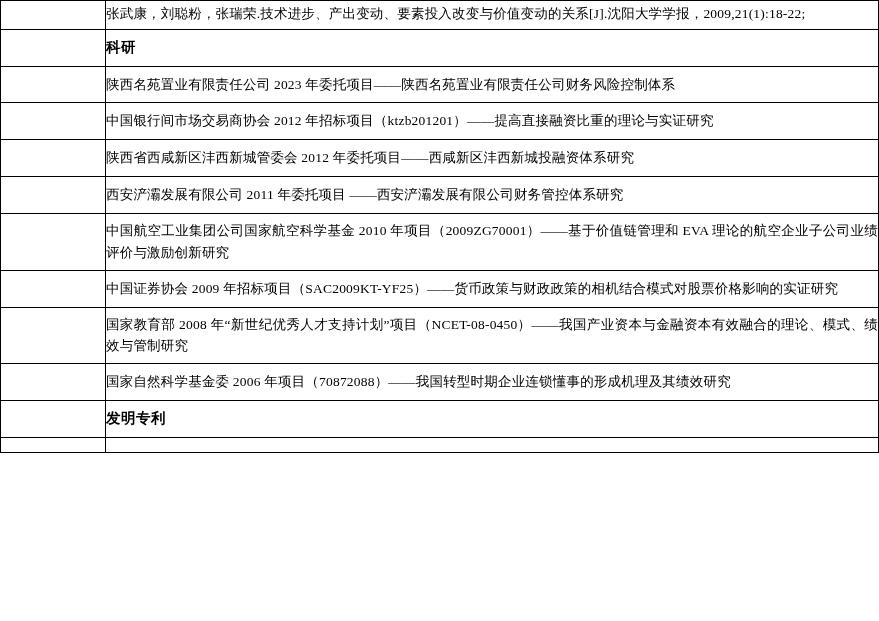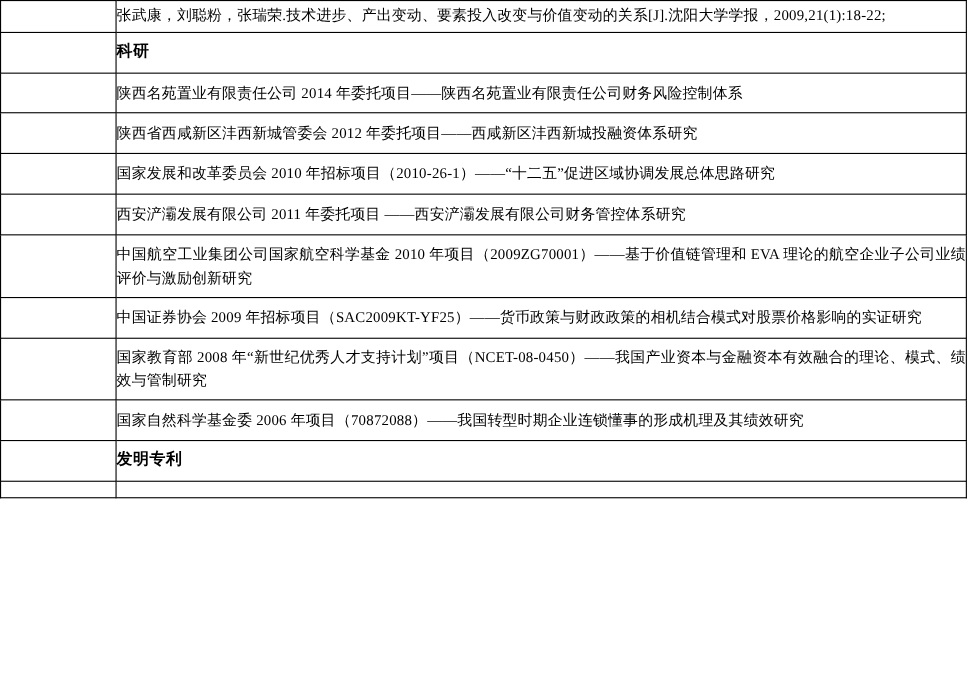--- a/index.html
+++ b/index.html
@@ -88,39 +88,39 @@
       <tr class="row-heading">
         <td class="col-left"></td>
         <td class="col-right">
           <div class="heading-text">科研</div>
         </td>
       </tr>
 
       <tr class="row-item">
         <td class="col-left"></td>
         <td class="col-right">
-          <div class="cell-text">陕西名苑置业有限责任公司 2014 年委托项目——陕西名苑置业有限责任公司财务风险控制体系</div>
+          <div class="cell-text">陕西名苑置业有限责任公司 2023 年委托项目——陕西名苑置业有限责任公司财务风险控制体系</div>
         </td>
       </tr>
 
+      <tr class="row-item">
+        <td class="col-left"></td>
+        <td class="col-right">
+          <div class="cell-text">中国银行间市场交易商协会 2012 年招标项目（ktzb201201）——提高直接融资比重的理论与实证研究</div>
+        </td>
+      </tr>
 
       <tr class="row-item">
         <td class="col-left"></td>
         <td class="col-right">
           <div class="cell-text">陕西省西咸新区沣西新城管委会 2012 年委托项目——西咸新区沣西新城投融资体系研究</div>
         </td>
       </tr>
 
 
-      <tr class="row-item">
-        <td class="col-left"></td>
-        <td class="col-right">
-          <div class="cell-text">国家发展和改革委员会 2010 年招标项目（2010-26-1）——“十二五”促进区域协调发展总体思路研究</div>
-        </td>
-      </tr>
 
       <tr class="row-item">
         <td class="col-left"></td>
         <td class="col-right">
           <div class="cell-text">西安浐灞发展有限公司 2011 年委托项目 ——西安浐灞发展有限公司财务管控体系研究</div>
         </td>
       </tr>
 
       <tr class="row-item2">
         <td class="col-left"></td>

